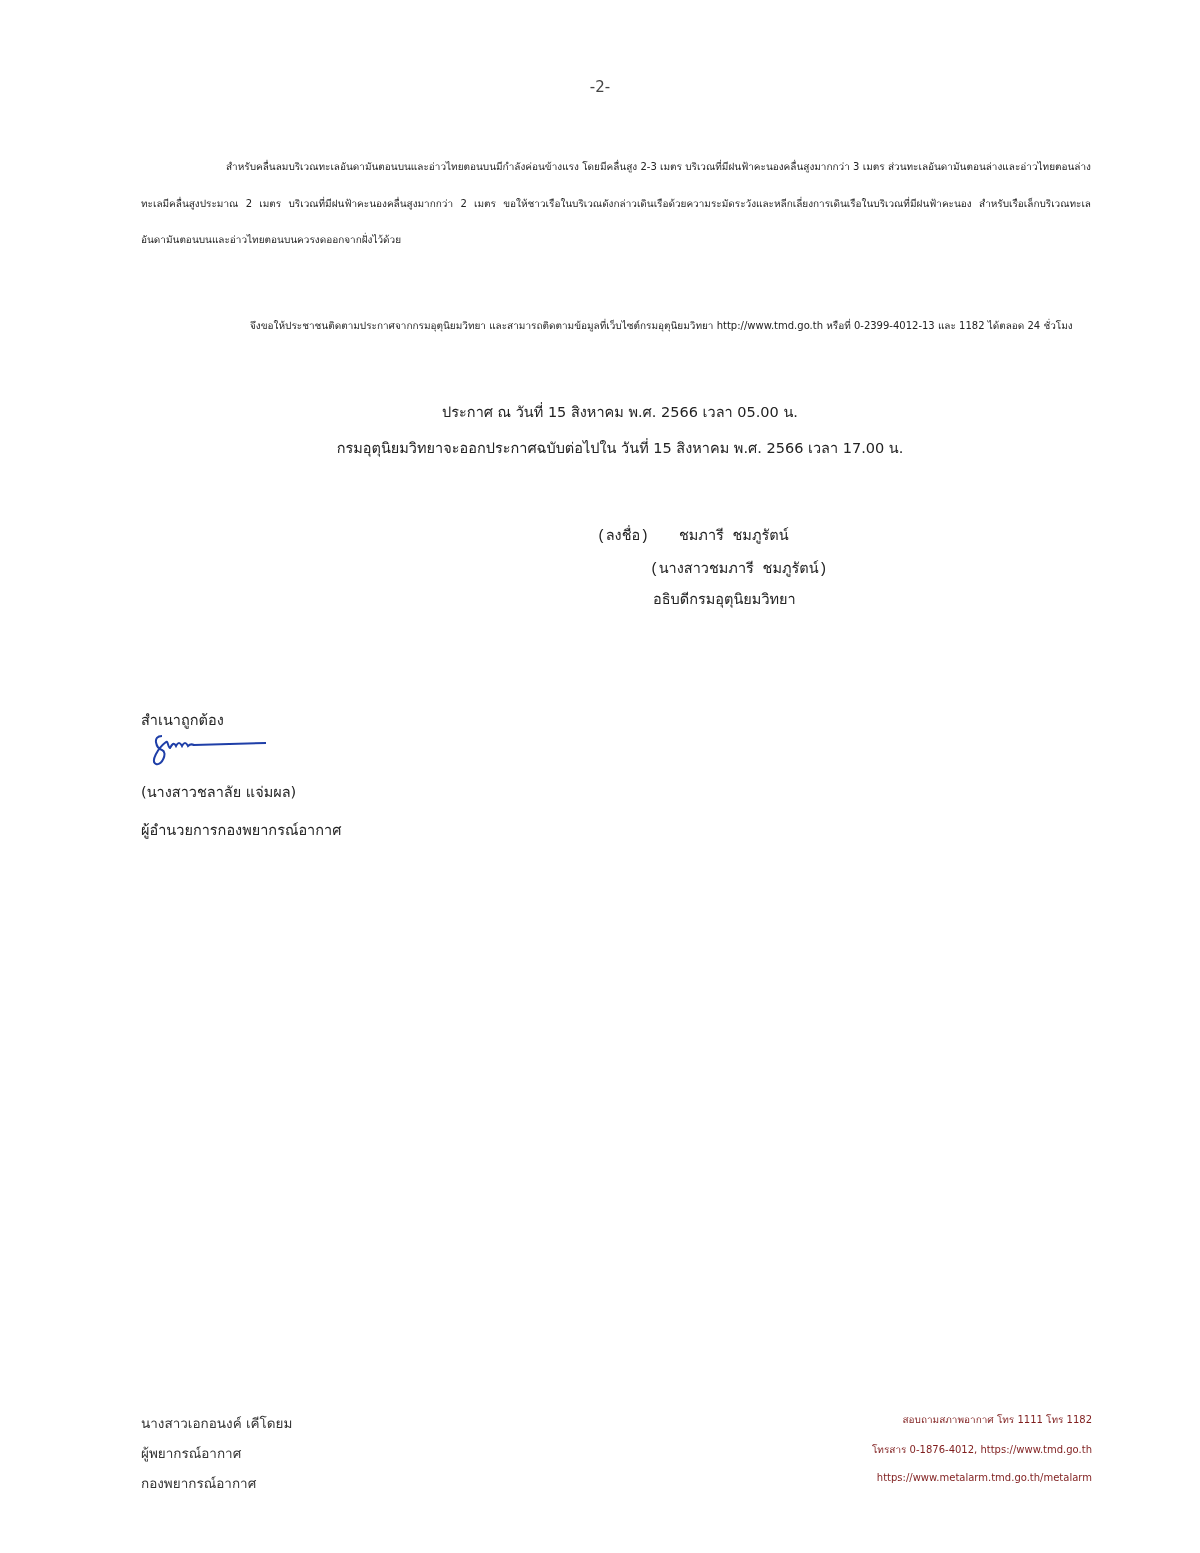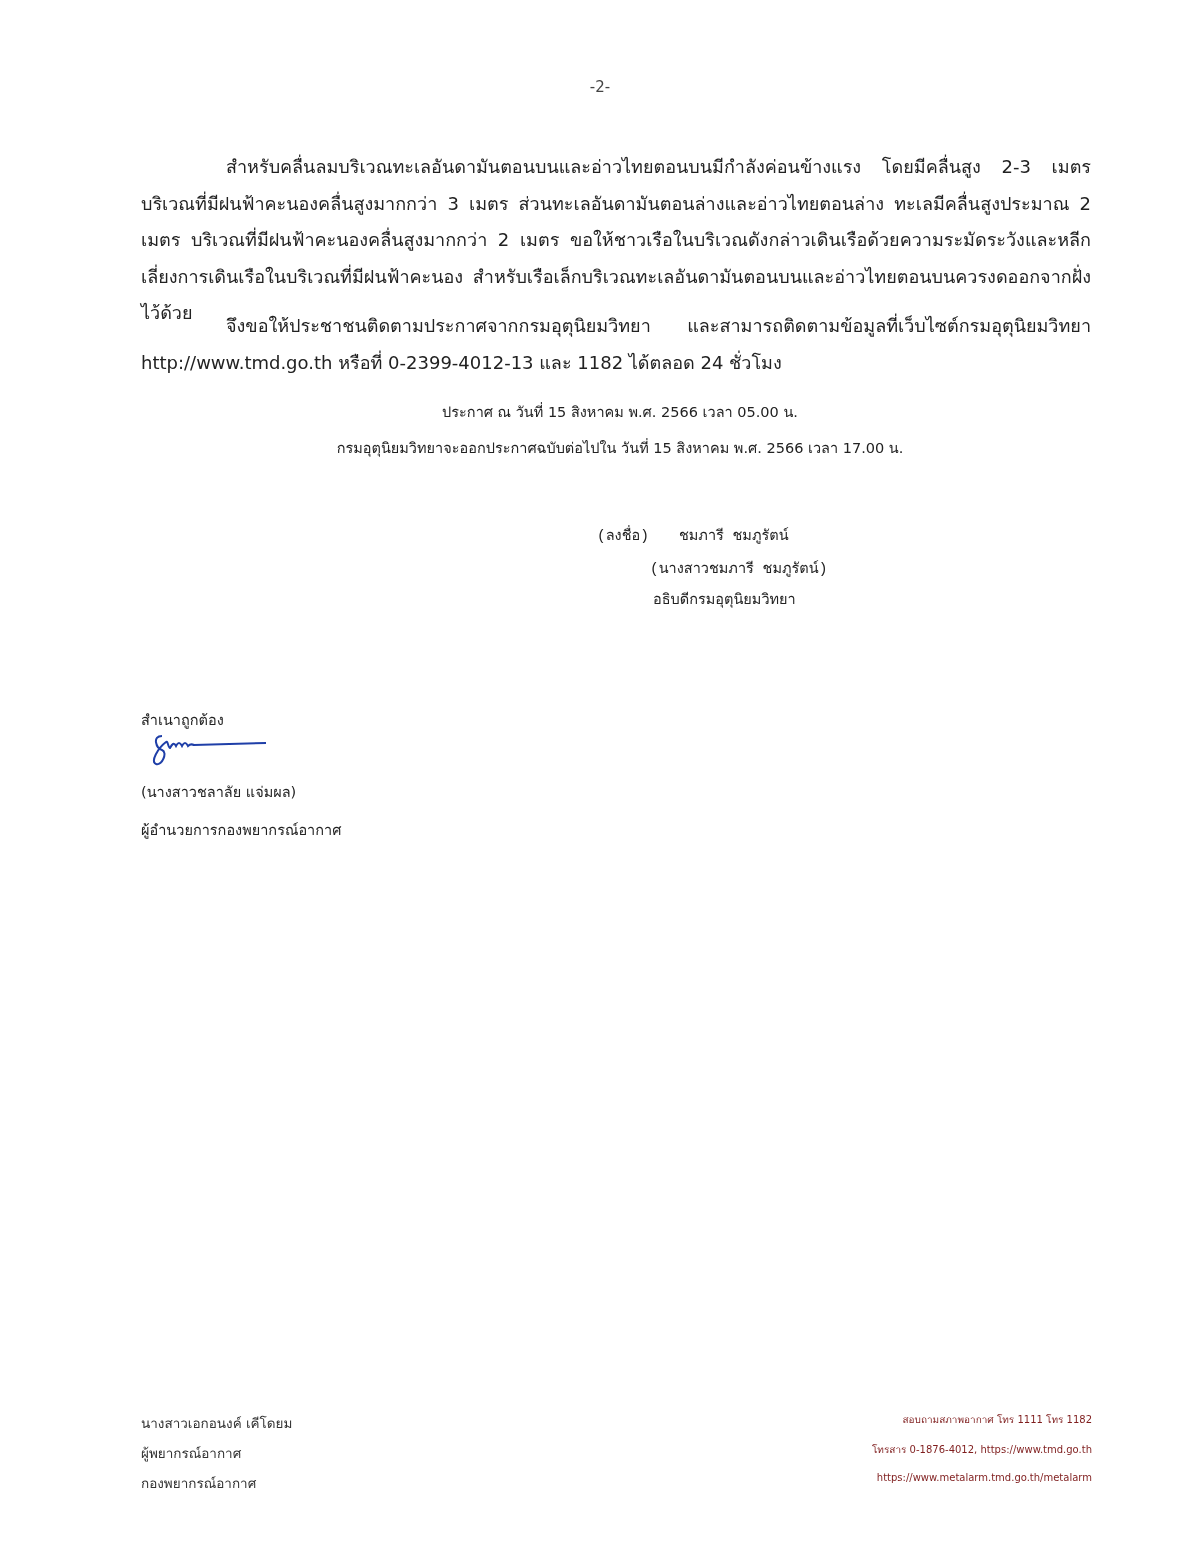--- a/index.html
+++ b/index.html
@@ -7,26 +7,26 @@
       width: 1200px; height: 1553px; position: relative; overflow: hidden;
       font-family: "DejaVu Sans", "Liberation Sans", sans-serif;
       color: #222222;
     }
     .page-num {
       position: absolute; top: 78px; left: 0; width: 1200px; text-align: center;
       font-size: 15px; color: #444;
     }
     .para {
       position: absolute; left: 141px; width: 950px;
-      font-size: 18px; line-height: 36.5px; text-align: justify;
+      font-size: 10px; line-height: 36.5px; text-align: justify;
       text-align-last: left;
     }
     .para .indent { display: inline-block; width: 85px; }
     #p1 { top: 149px; }
-    #p2 { top: 308px; }
+    #p2 { top: 308px; margin-left: 24px; }
     .center-line {
       position: absolute; left: 0; width: 1240px; text-align: center; font-size: 14.5px;
     }
     #ann1 { top: 400px; }
     #ann2 { top: 436px; }
     .sig-block { position: absolute; font-size: 14.5px; font-family: Liberation Mono, monospace; }
     #sig-sign { top: 523px; left: 597px; }
     #sig-sign .gap { display: inline-block; width: 30px; }
     #sig-name { top: 556px; left: 650px; }
     #sig-title { top: 587px; left: 653px; }

